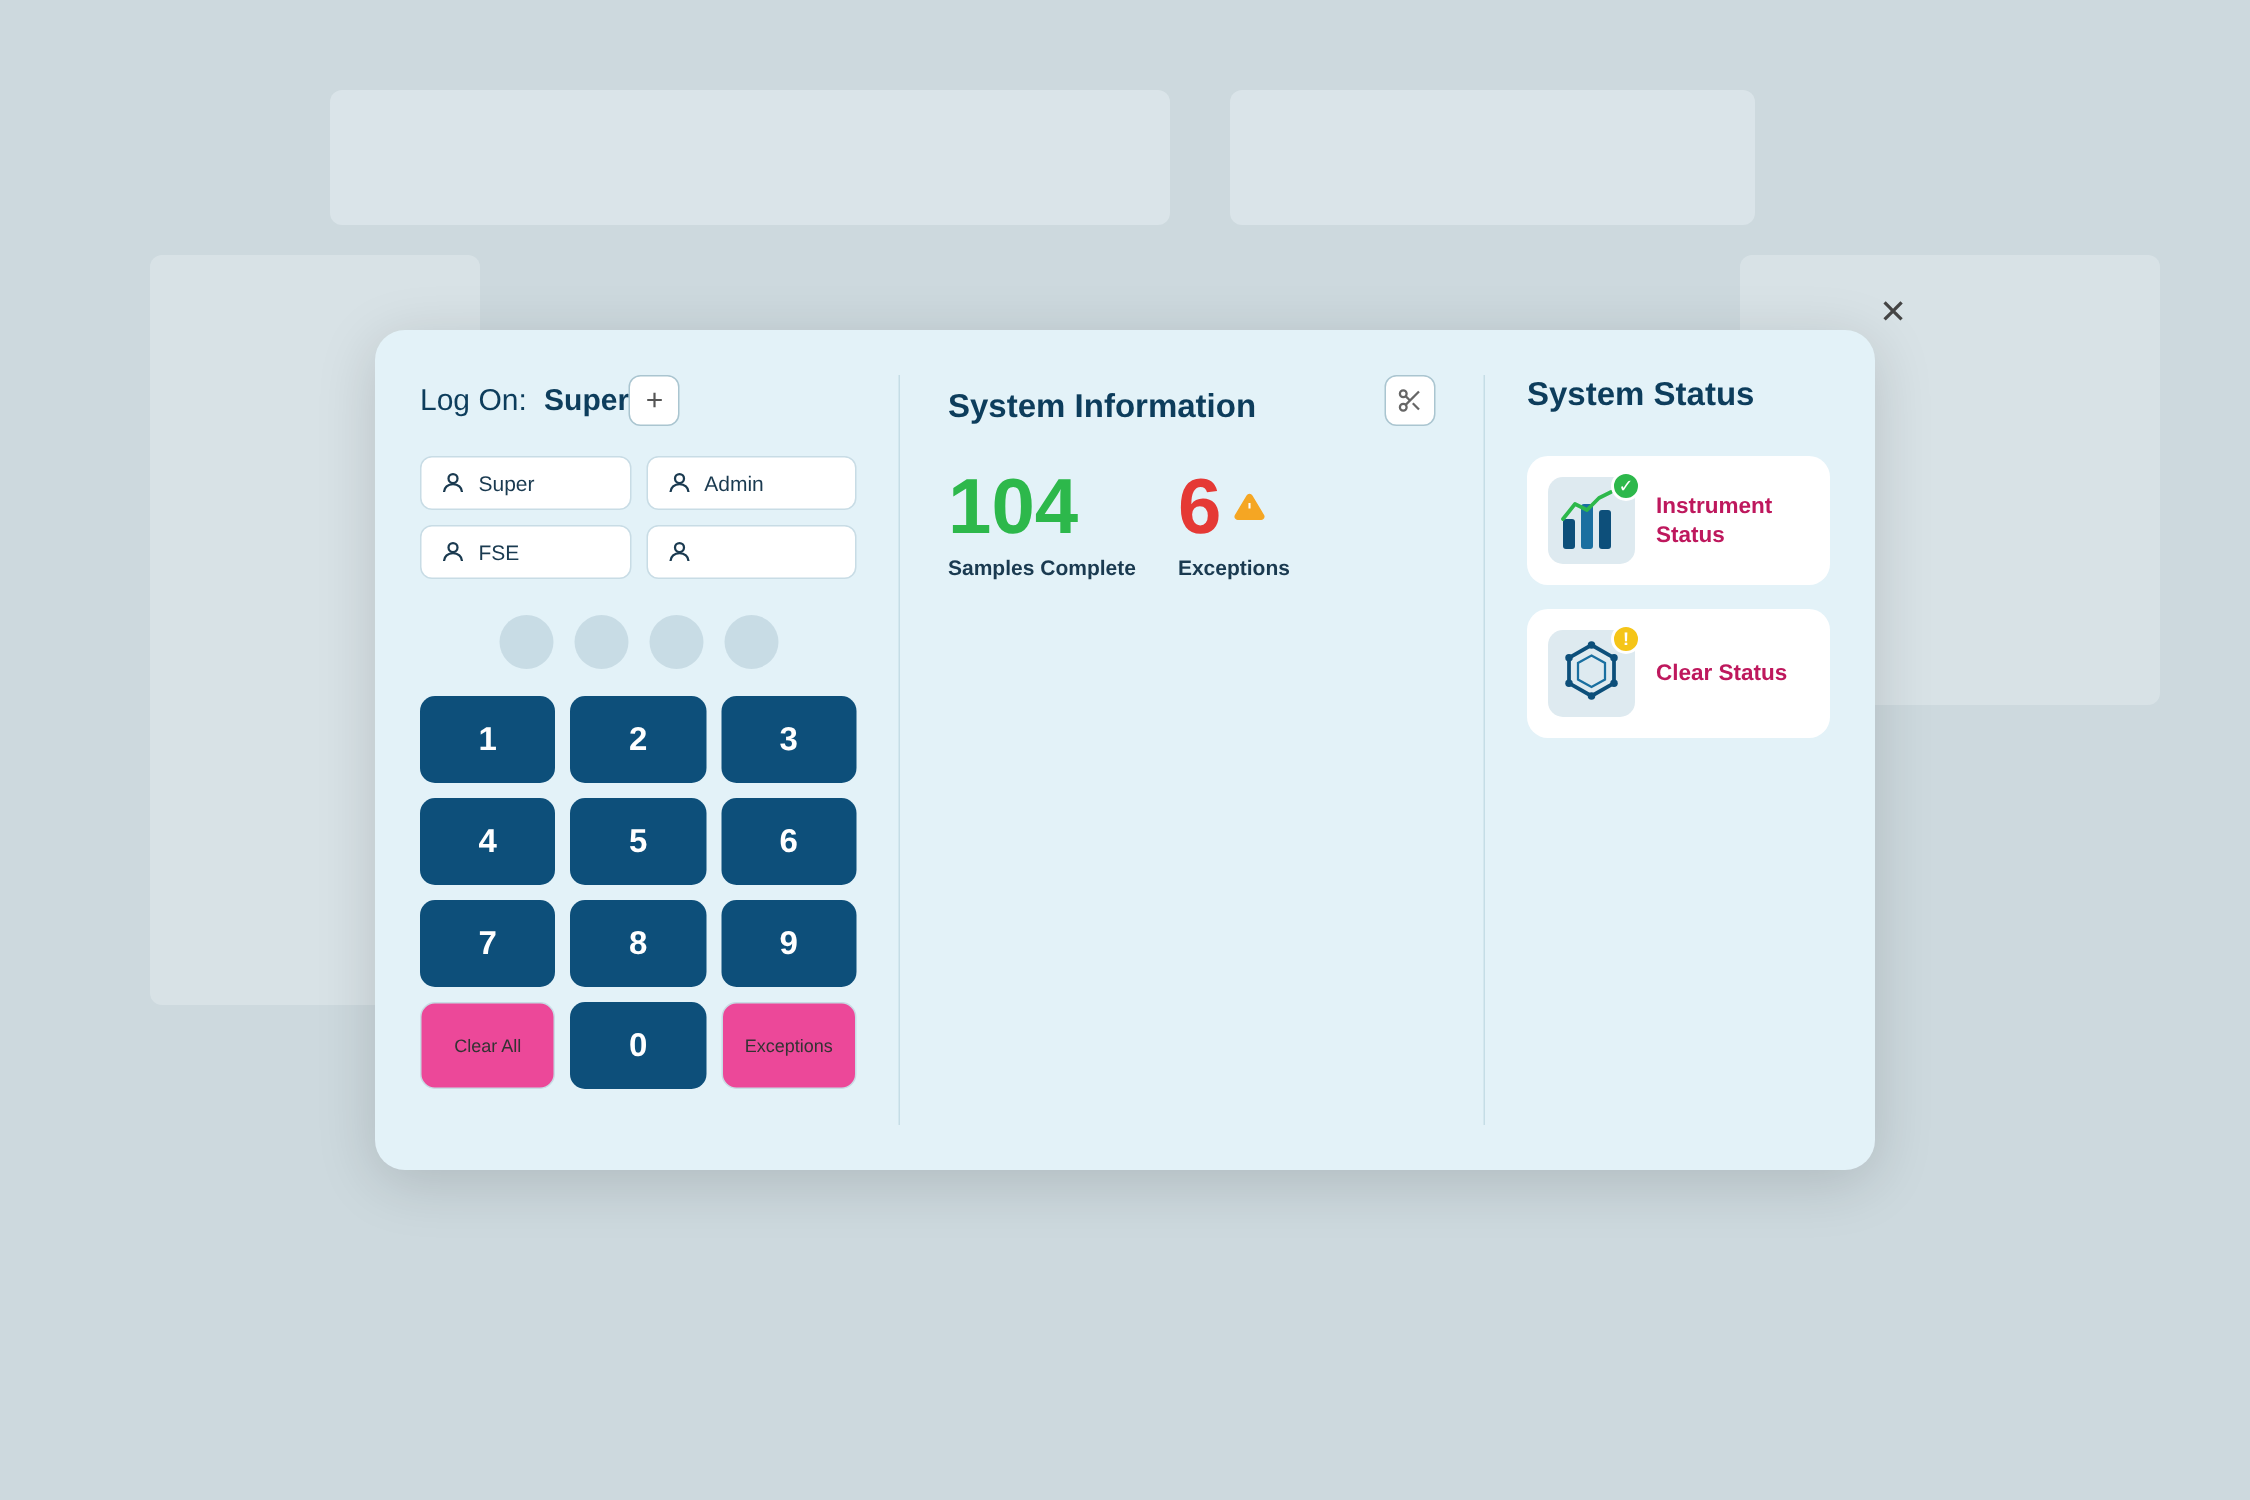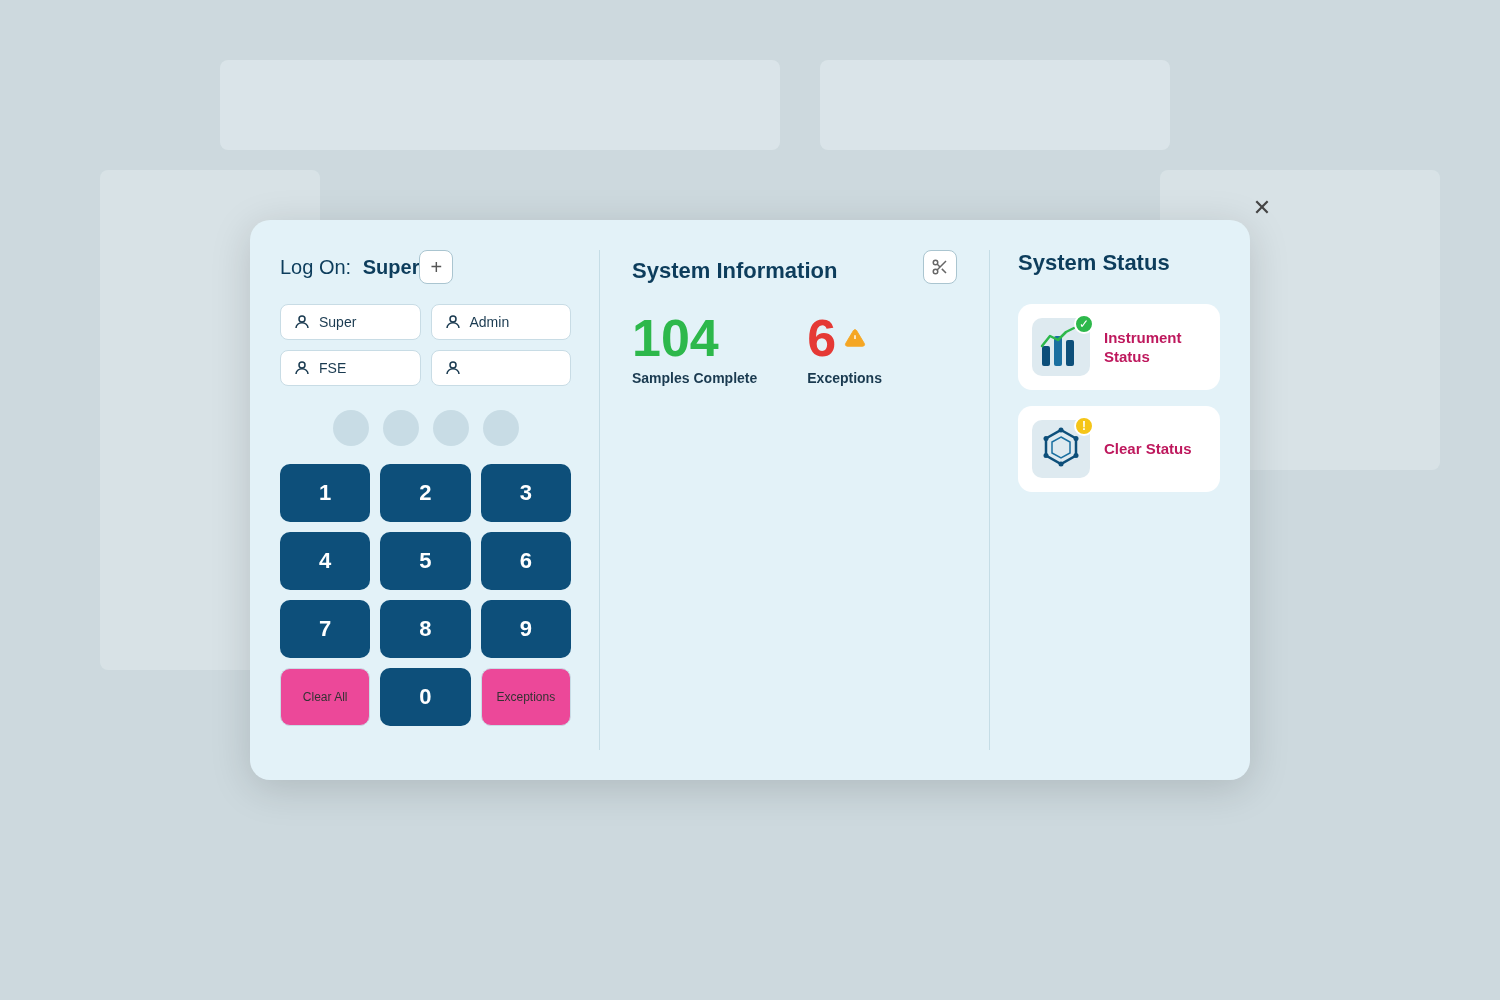--- a/index.html
+++ b/index.html
@@ -232,21 +232,21 @@
     }
 
     .warn-icon {
       width: 22px;
       height: 22px;
       display: inline-block;
     }
 
     .stats-row {
       display: flex;
-      gap: 50px;
+      gap: 28px;
     }
 
     
     .panel-right {
       width: 230px;
       flex-shrink: 0;
       padding-left: 28px;
     }
 
     .status-card {

